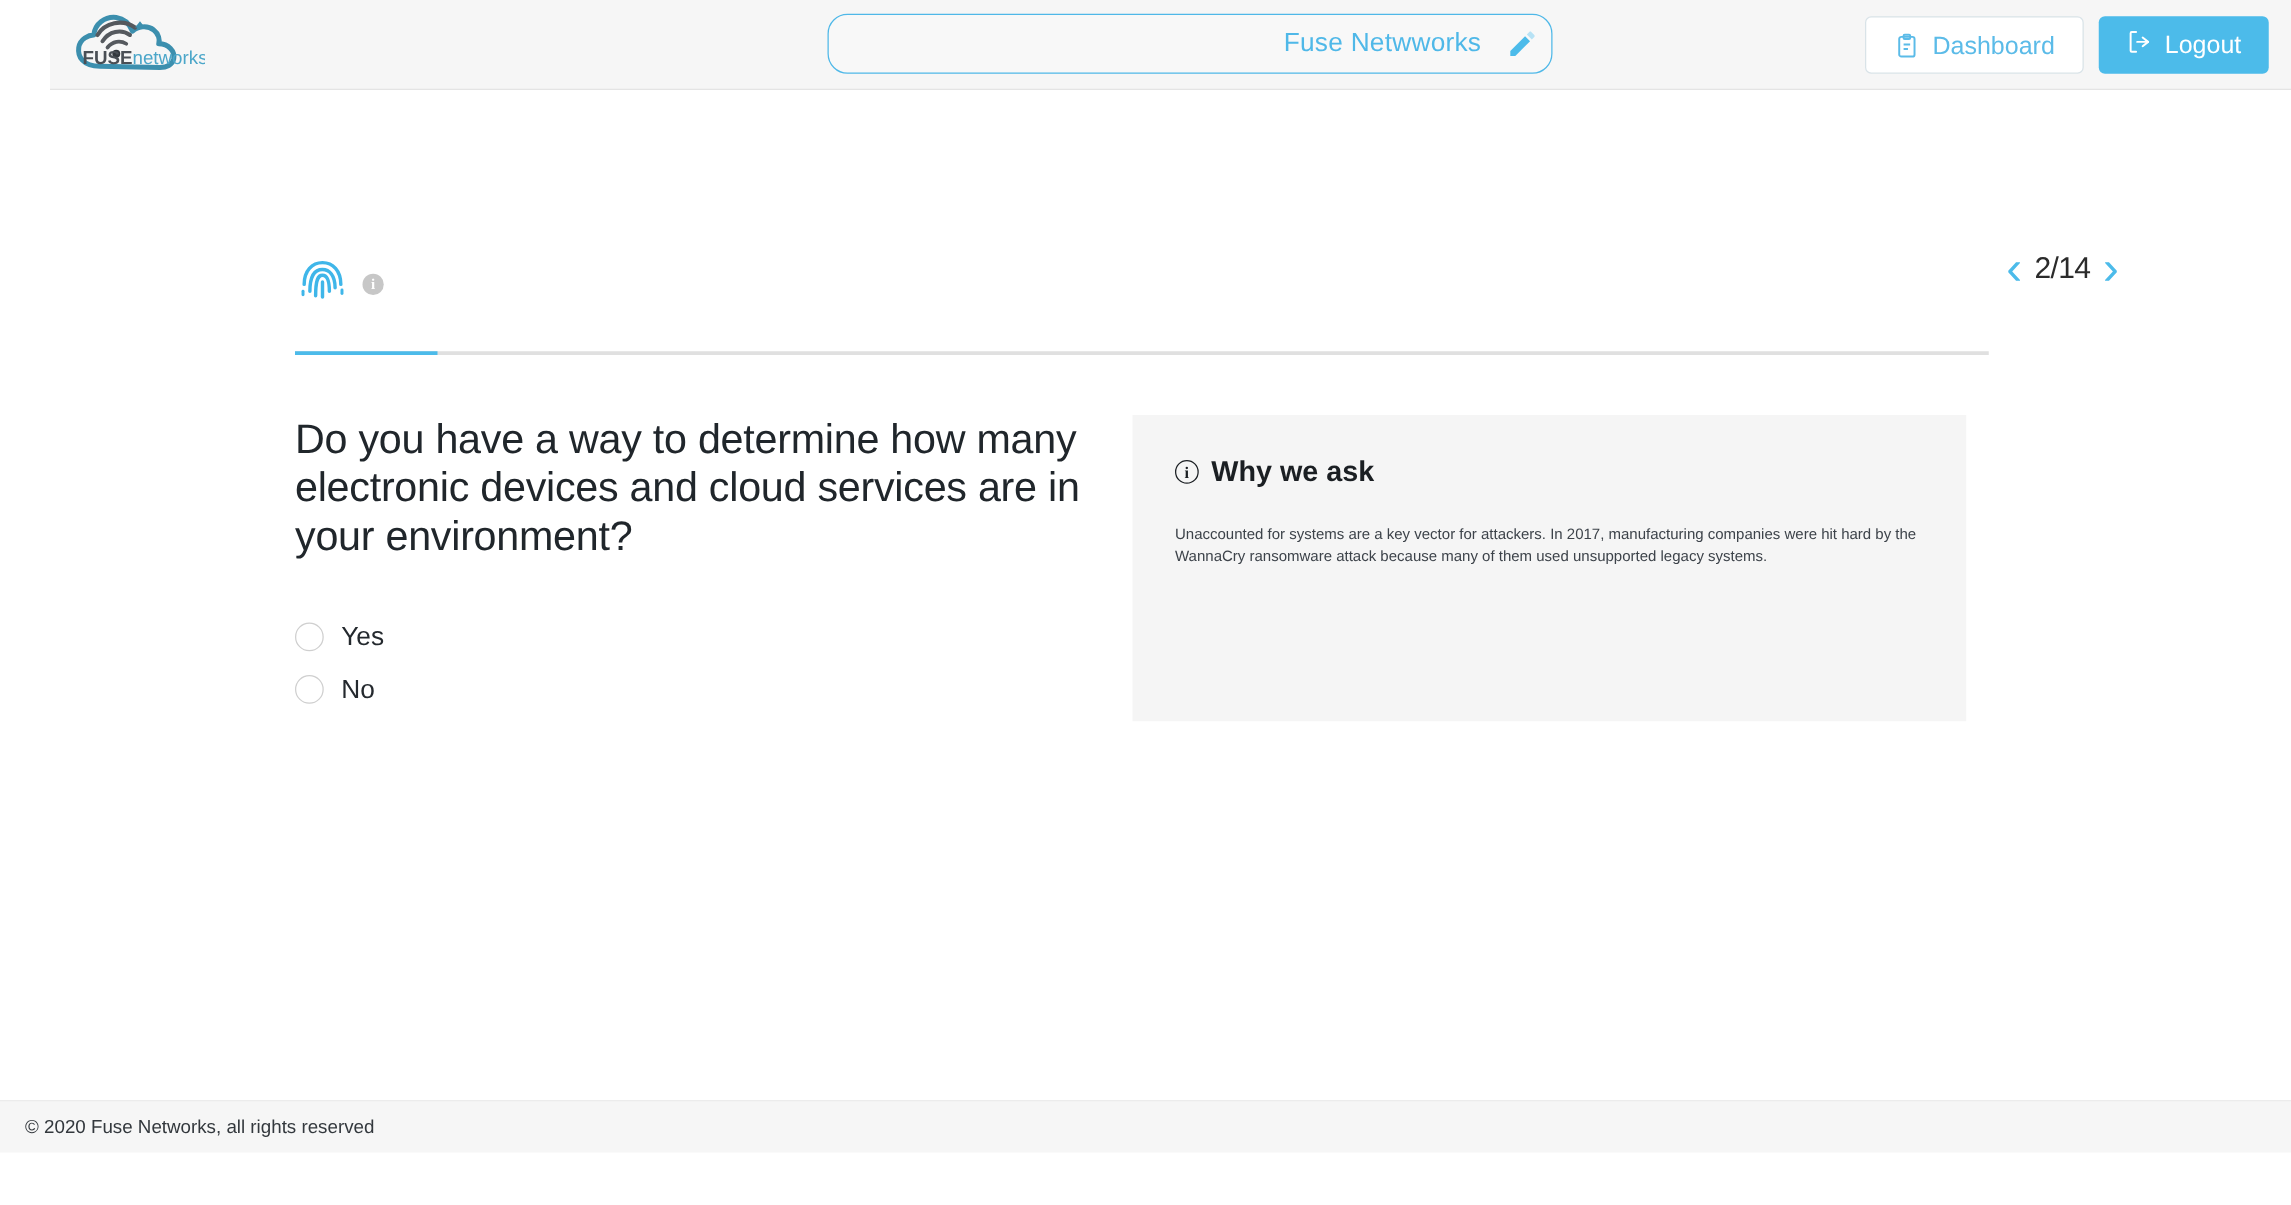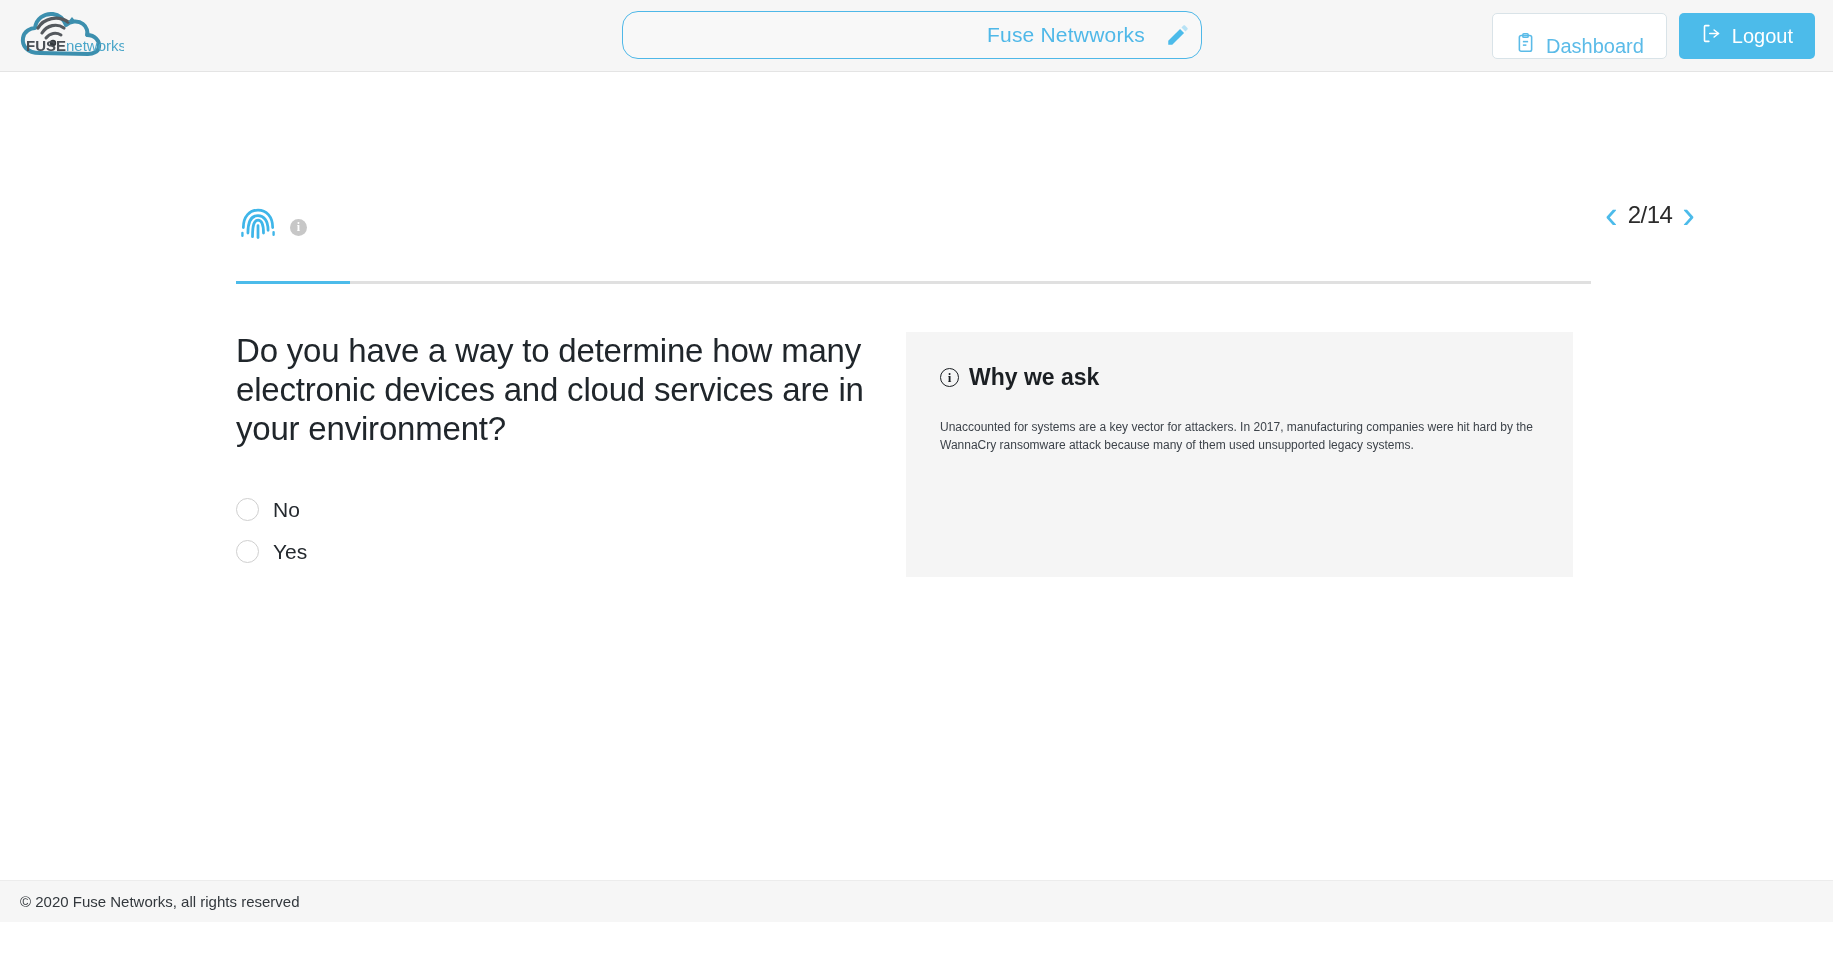--- a/index.html
+++ b/index.html
@@ -12,20 +12,21 @@
   }
 
   
   .topbar {
     position: relative;
     height: 72px;
     background: #f6f6f6;
     border-bottom: 1px solid #e4e4e4;
     display: flex;
     align-items: center;
+    margin-left: 40px;
   }
 
   .logo-wrap {
     position: absolute;
     left: 16px;
     top: 6px;
     width: 110px;
     height: 58px;
     display: flex;
     align-items: center;
@@ -65,28 +66,28 @@
   .topbar-actions {
     position: absolute;
     right: 18px;
     top: 13px;
     display: flex;
     align-items: center;
     gap: 12px;
   }
   .btn-dashboard {
     height: 46px;
-    padding: 0 22px;
+    padding: 12px 22px;
     border: 1px solid #d9e3e8;
     border-radius: 5px;
     background: #ffffff;
     color: #5bbbe8;
     font-size: 20px;
     display: flex;
-    align-items: flex-end;
+    align-items: flex-start;
     gap: 10px;
     cursor: pointer;
   }
   .btn-logout {
     height: 46px;
     padding: 0 22px;
     border: none;
     border-radius: 5px;
     background: #4cbbea;
     color: #ffffff;
@@ -375,25 +376,25 @@
   </div>
 
   <div class="content">
 
     <div class="left-col">
       <div class="question-text">Do you have a way to determine how many electronic devices and cloud services are in your environment?</div>
 
       <div class="options">
         <label class="option-row">
           <span class="radio"></span>
-          <span class="option-label">No</span>
+          <span class="option-label">Yes</span>
         </label>
         <label class="option-row">
           <span class="radio"></span>
-          <span class="option-label">Yes</span>
+          <span class="option-label">No</span>
         </label>
       </div>
 
     </div>
 
     <div class="why-panel">
       <div class="why-title">
         <span class="why-icon">i</span>
         <span>Why we ask</span>
       </div>

